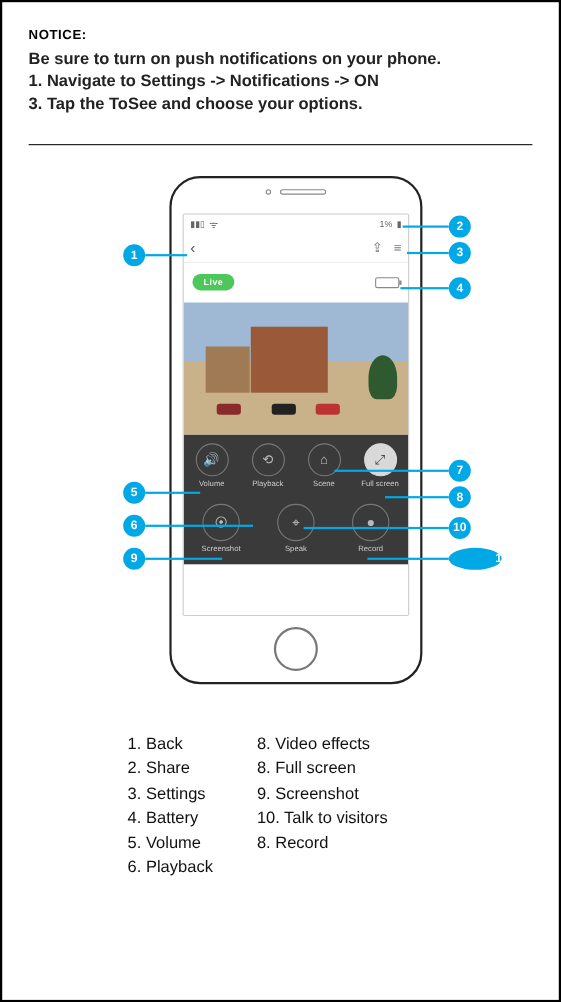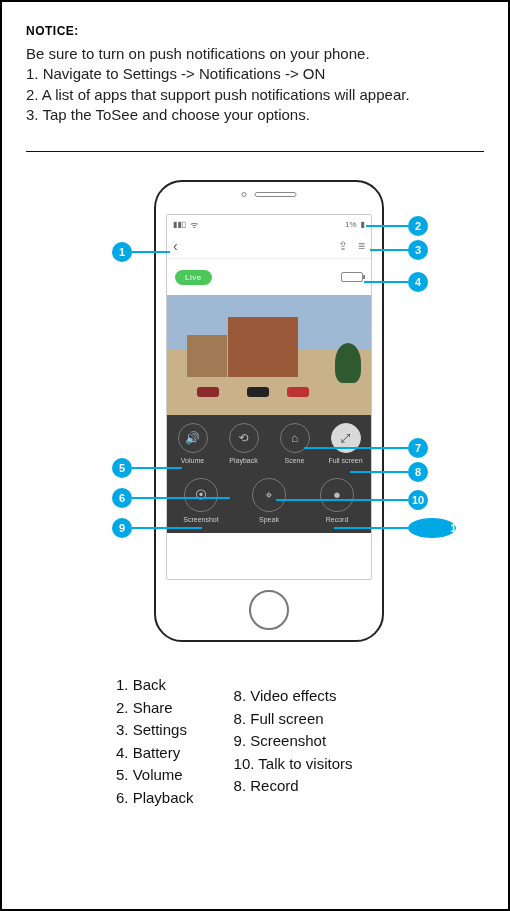--- a/index.html
+++ b/index.html
@@ -2,21 +2,21 @@
 <html><head>
 <meta charset="utf-8">
 <style>
   * { box-sizing: border-box; margin: 0; padding: 0; }
   html, body { width: 510px; height: 911px; background: #fff; font-family: Arial, Helvetica, sans-serif; }
   .page {
     width: 510px; height: 911px; border: 2px solid #000; position: relative;
     padding: 22px 24px 18px 24px;
   }
   .notice-title { font-size: 12px; font-weight: 700; letter-spacing: 0.5px; margin-bottom: 6px; }
-  .notice-body p { font-size: 15px; color: #222; line-height: 1.35; }
+  .notice-body p { font-size: 15px; color: #222; line-height: 1.35; font-weight: bold; }
   .sec4 { margin-top: 26px; }
   .sec4-title { font-size: 19px; font-weight: 700; margin-left: 14px; margin-bottom: 4px; }
   .hr { height: 1px; background: #111; width: 100%; margin-top: 2px; }
 
   
   .phone-wrap { position: relative; margin-top: 28px; height: 490px; }
   .phone {
     position: absolute; left: 128px; top: 0; width: 230px; height: 462px;
     border: 2px solid #222; border-radius: 28px; background: #fff;
   }
@@ -30,21 +30,21 @@
   }
   .statusbar { height:18px; display:flex; justify-content:space-between; align-items:center; padding:0 6px; font-size:8px; color:#666; }
   .statusbar .left, .statusbar .right { display:flex; gap:4px; align-items:center; }
   .wifi-icon { font-size:9px; }
   .topbar { height:26px; display:flex; align-items:center; justify-content:space-between; padding:0 6px; border-bottom:1px solid #eee; }
   .back-ch { font-size:14px; color:#555; }
   .topbar .ricons { display:flex; gap:10px; font-size:12px; color:#777; }
 
   .livebar { height:28px; display:flex; align-items:center; justify-content:space-between; padding:0 8px; margin-top:4px; }
   .live-pill { background:#3fbf4e; color:#1b5; color:#0a3; color:#fff; color:#1b5; font-size:9px; padding:3px 10px; border-radius:10px; color:#2a6; background:#4cc75a; color:#1a5; }
-  .live-pill { color:#fff; background:#4cc75a; font-weight:400; letter-spacing:0.5px; font-size:8px; }
+  .live-pill { color:#fff; background:#4cc75a; font-weight:700; letter-spacing:0.5px; font-size:8px; }
   .batt { width:22px; height:10px; border:1px solid #888; border-radius:2px; position:relative; }
   .batt::after { content:""; position:absolute; right:-3px; top:2px; width:2px; height:4px; background:#888; }
 
   .video {
     margin:4px 0 0 0; height:120px; position:relative; overflow:hidden;
     background: linear-gradient(#9fb8d3 0 45%, #c9b28a 45% 100%);
   }
   .building { position:absolute; left:30%; top:22px; width:70px; height:60px; background:#9a5a3a; }
   .building2 { position:absolute; left:10%; top:40px; width:40px; height:42px; background:#a07a55; }
   .tree { position:absolute; right:10px; top:48px; width:26px; height:40px; background:#2f5a2f; border-radius:50% 50% 30% 30%; }
@@ -64,33 +64,32 @@
 
   
   .callouts { position:absolute; inset:0; pointer-events:none; }
   .badge {
     position:absolute; width:20px; height:20px; border-radius:50%; background:#00a8e6;
     color:#fff; font-size:11px; font-weight:700; display:flex; align-items:center; justify-content:center;
   }
   .line { position:absolute; height:2px; background:#00a8e6; }
 
   
-  .legend { margin-top: 4px; display:flex; gap:40px; margin-left:90px;align-items:center; }
+  .legend { margin-top: 16px; display:flex; gap:40px; margin-left:90px; }
   .legend-col p { font-size:15px; line-height:1.5; color:#111; }
 </style>
 </head>
 <body>
 
 <div class="page">
 
   <div class="notice-title">NOTICE:</div>
   <div class="notice-body">
     <p>Be sure to turn on push notifications on your phone.</p>
     <p>1. Navigate to Settings -&gt; Notifications -&gt; ON</p>
-    <p>2. A list of apps that support push notifications will appear.</p>
     <p>3. Tap the ToSee and choose your options.</p>
   </div>
 
   <div class="sec4">
     <div class="hr"></div>
 
     <div class="phone-wrap">
 
       <div class="phone">
         <div class="speaker-dot">

